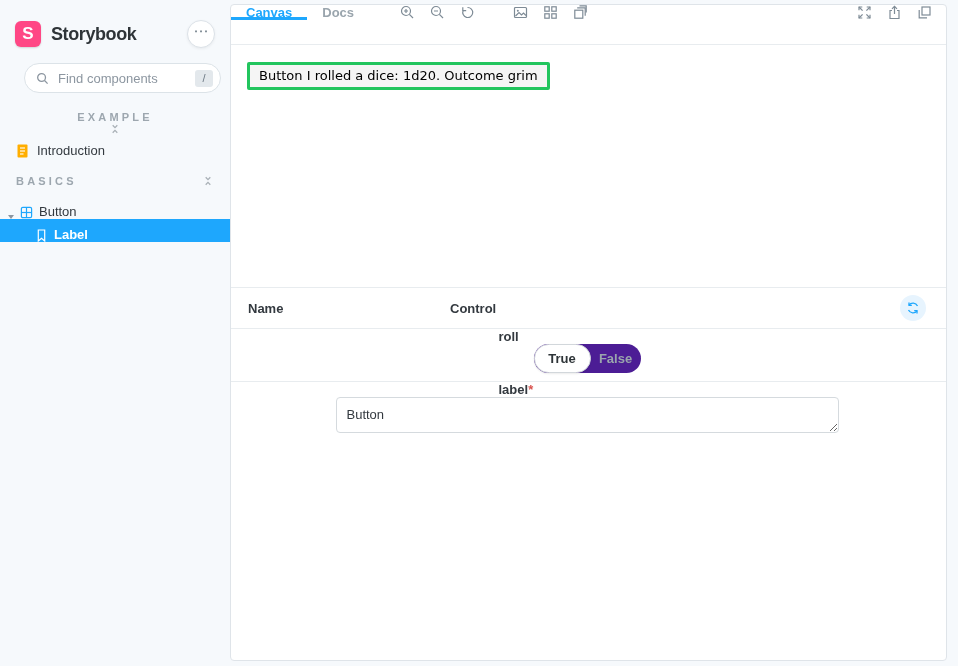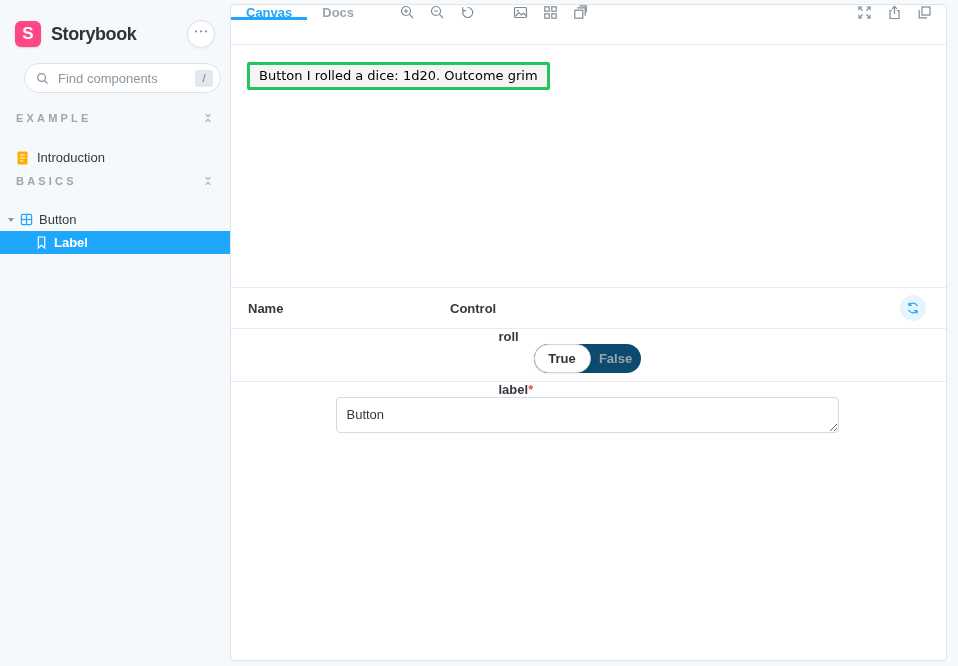--- a/index.html
+++ b/index.html
@@ -25,21 +25,21 @@
             border-radius:16px; background:#fff; display:flex; align-items:center; padding:0 7px 0 11px; }
   .search input { border:none; outline:none; flex:1; min-width:0; margin-left:7px; font-size:13px;
                   color:#444; background:transparent; font-family:inherit; }
   .search input::placeholder { color:#8C96A0; }
   .shortcut { width:18px; height:17px; border-radius:3px; background:#E3E8EC; color:#6E7A85;
               font-size:11px; display:flex; align-items:center; justify-content:center; }
   .section-header { position:absolute; left:16px; width:198px; height:14px; display:flex;
                     align-items:center; justify-content:space-between; }
   .section-label { font-size:11px; font-weight:bold; letter-spacing:3.2px; color:#9DA7AF; }
   .collapse-btn { color:#A9B0B6; cursor:pointer; }
-  .side-item { position:absolute; left:0; width:230px; display:flex; align-items:center; font-size:13px; cursor:pointer;margin-top:12px; }
+  .side-item { position:absolute; left:0; width:230px; display:flex; align-items:flex-end; font-size:13px; cursor:pointer; }
   .item-introduction { top:133px; height:25px; padding-left:16px; gap:8px; }
   .item-button { top:196px; height:23px; padding-left:8px; gap:6px; }
   .caret-down { width:0; height:0; border-left:3.5px solid transparent; border-right:3.5px solid transparent;
                 border-top:4.5px solid #8C96A0; }
   .item-label { top:219px; height:23px; background:#1EA7FD; color:#fff; font-weight:bold; padding-left:36px; gap:7px; }
 
   
   .card { position:absolute; left:230px; top:4px; width:717px; height:657px; background:#fff;
           border:1px solid #DFE4E9; border-radius:4px; overflow:hidden; }
   .toolbar { height:40px; border-bottom:1px solid #E8ECEF; display:flex; align-items:flex-start; }
@@ -63,21 +63,21 @@
                      padding:0 20px 0 17px; font-size:13px; font-weight:bold; color:#33393F; }
   .col-name { width:202px; }
   .reset-btn { margin-left:auto; width:26px; height:26px; border-radius:50%; background:#E7F4FE;
                display:flex; align-items:center; justify-content:center; color:#1EA7FD; cursor:pointer; }
   .control-row { display:flex; align-items:center; padding:0 20px 0 17px;flex-direction:column; }
   .row-roll { height:53px; border-bottom:1px solid #E8ECEF; }
   .row-label { height:66px; align-items:center; }
   .arg-name { width:177px; font-size:13px; font-weight:bold; color:#33393F; }
   .req { color:#D9534F; }
 
-  .toggle { position:relative; width:107px; height:29px; border-radius:15px; background:#0c4a6e;
+  .toggle { position:relative; width:107px; height:29px; border-radius:15px; background:#4c1d95;
             font-size:13px; cursor:pointer; }
   .toggle-true { position:absolute; left:0; top:0; width:57px; height:29px; border-radius:15px;
                  background:#fff; border:1px solid #D2D7DB; display:flex; align-items:center;
                  justify-content:center; font-weight:bold; color:#2E3438; box-shadow:0 1px 2px rgba(0,0,0,.08); }
   .toggle-false { position:absolute; right:0; top:0; width:50px; height:29px; display:flex;
                   align-items:center; justify-content:center; color:#9AA5AD; font-weight:bold; }
 
   .text-control { width:503px; height:36px; border:1px solid #D5DADE; border-radius:4px;
                   padding:8px 10px; font-size:13px; font-family:inherit; color:#33393F;
                   resize:both; outline:none; overflow:hidden; line-height:18px; }
@@ -99,21 +99,21 @@
 
   <div class="search">
     <svg width="13" height="13" viewBox="0 0 14 14" fill="none" stroke="#8C96A0" stroke-width="1.4">
       <circle cx="6" cy="6" r="4.2"></circle>
         <line x1="9.2" y1="9.2" x2="12.5" y2="12.5"></line>
     </svg>
     <input type="text" placeholder="Find components" style="">
     <div class="shortcut">/</div>
   </div>
 
-  <div class="section-header" style="top:111px;">
+  <div class="section-header" style="top:111px;flex-direction:column;">
     <span class="section-label">EXAMPLE</span>
     <span class="collapse-btn">
       <svg width="12" height="12" viewBox="0 0 13 13" fill="none" stroke="currentColor" stroke-width="1.4">
         <path d="M4 2.5 L6.5 5 L9 2.5"></path>
           <path d="M4 10.5 L6.5 8 L9 10.5"></path>
       </svg>
     </span>
   </div>
 
   <div class="side-item item-introduction">

